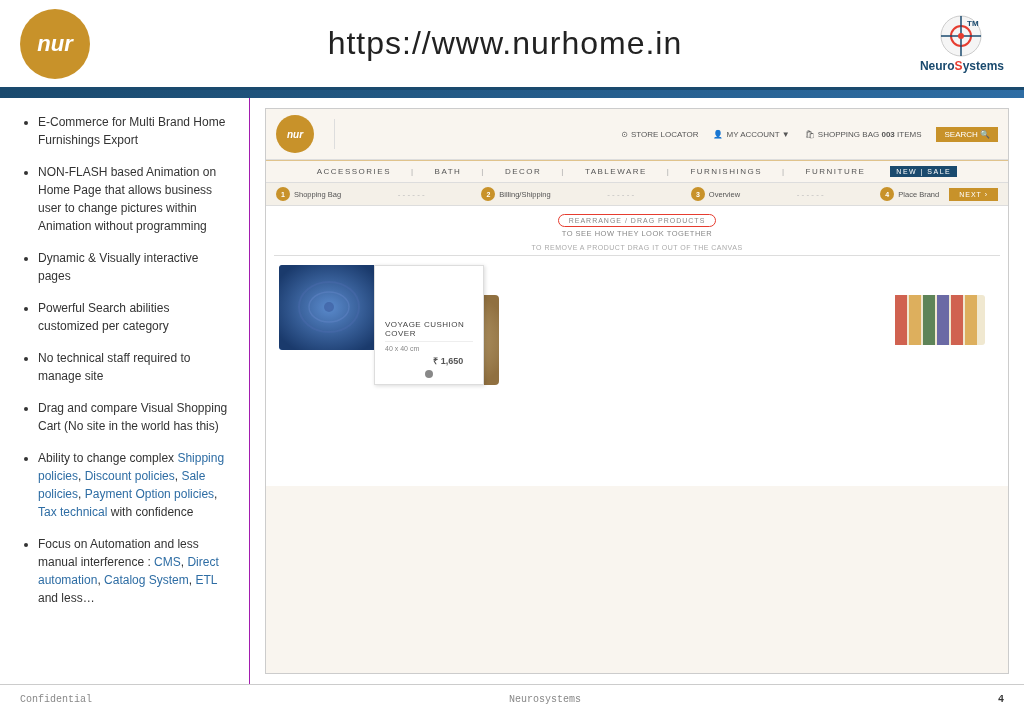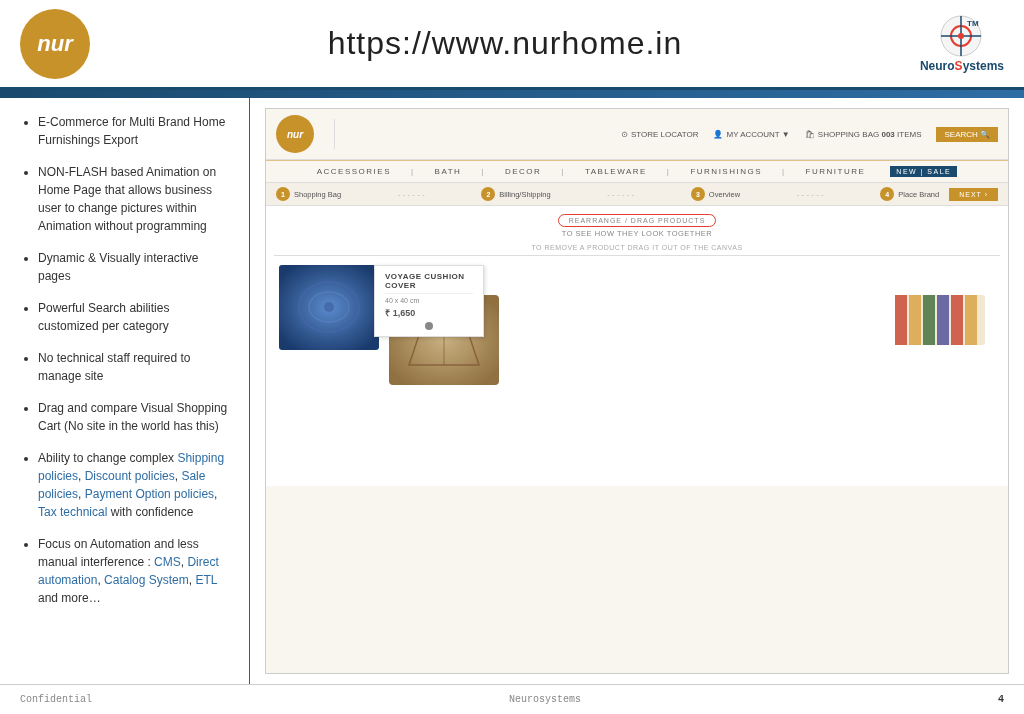--- a/index.html
+++ b/index.html
@@ -274,33 +274,35 @@
       padding: 6px 10px;
       position: absolute;
       top: 5px;
       left: 100px;
       z-index: 10;
       width: 110px;
       box-shadow: 1px 1px 4px rgba(0,0,0,0.15);
     }
     .tooltip-title {
       font-size: 8px;
-      font-weight: bold;
+      font-weight: normal;
       letter-spacing: 0.5px;
       color: #444;
+      margin-top: 48px;
     }
     .tooltip-sub {
       font-size: 7px;
       color: #888;
       margin: 2px 0;
     }
     .tooltip-price {
       font-size: 9px;
       color: #555;
       font-weight: bold;
+      margin-left: 48px;
     }
     .tooltip-dot {
       width: 8px;
       height: 8px;
       background: #888;
       border-radius: 50%;
       margin: 3px auto 0;
     }
 
     
@@ -374,21 +376,21 @@
         <span class="link-text">Payment Option policies</span>,
         <span class="link-text">Tax technical</span>
         <span> with confidence</span>
       </li>
       <li>
         <span>Focus on Automation and less manual interference : </span>
         <span class="link-text">CMS</span>,
         <span class="link-text">Direct automation</span>,
         <span class="link-text">Catalog System</span>,
         <span class="link-text">ETL</span>
-        <span> and more…</span>
+        <span> and less…</span>
       </li>
     </ul>
   </div>
 
   <div class="right-panel">
     <div class="site-screenshot">
 
       <div class="site-topbar">
         <div class="site-logo-circle">
           <span>nur</span>

